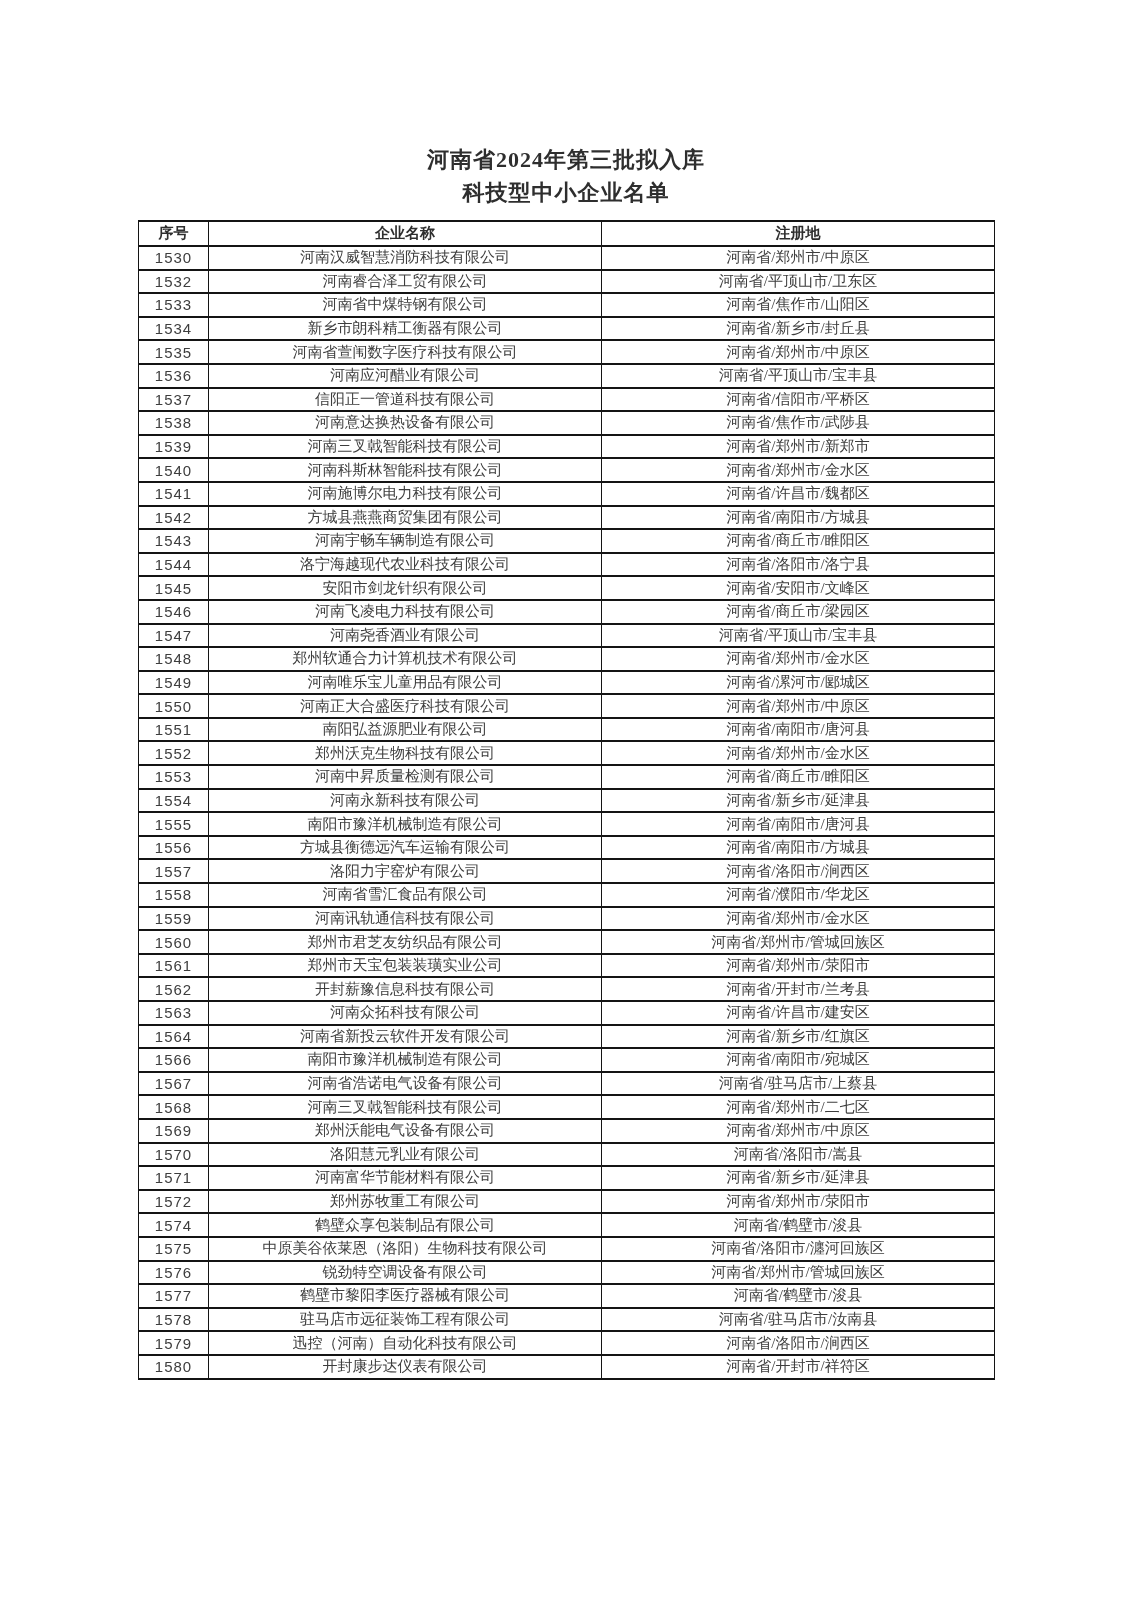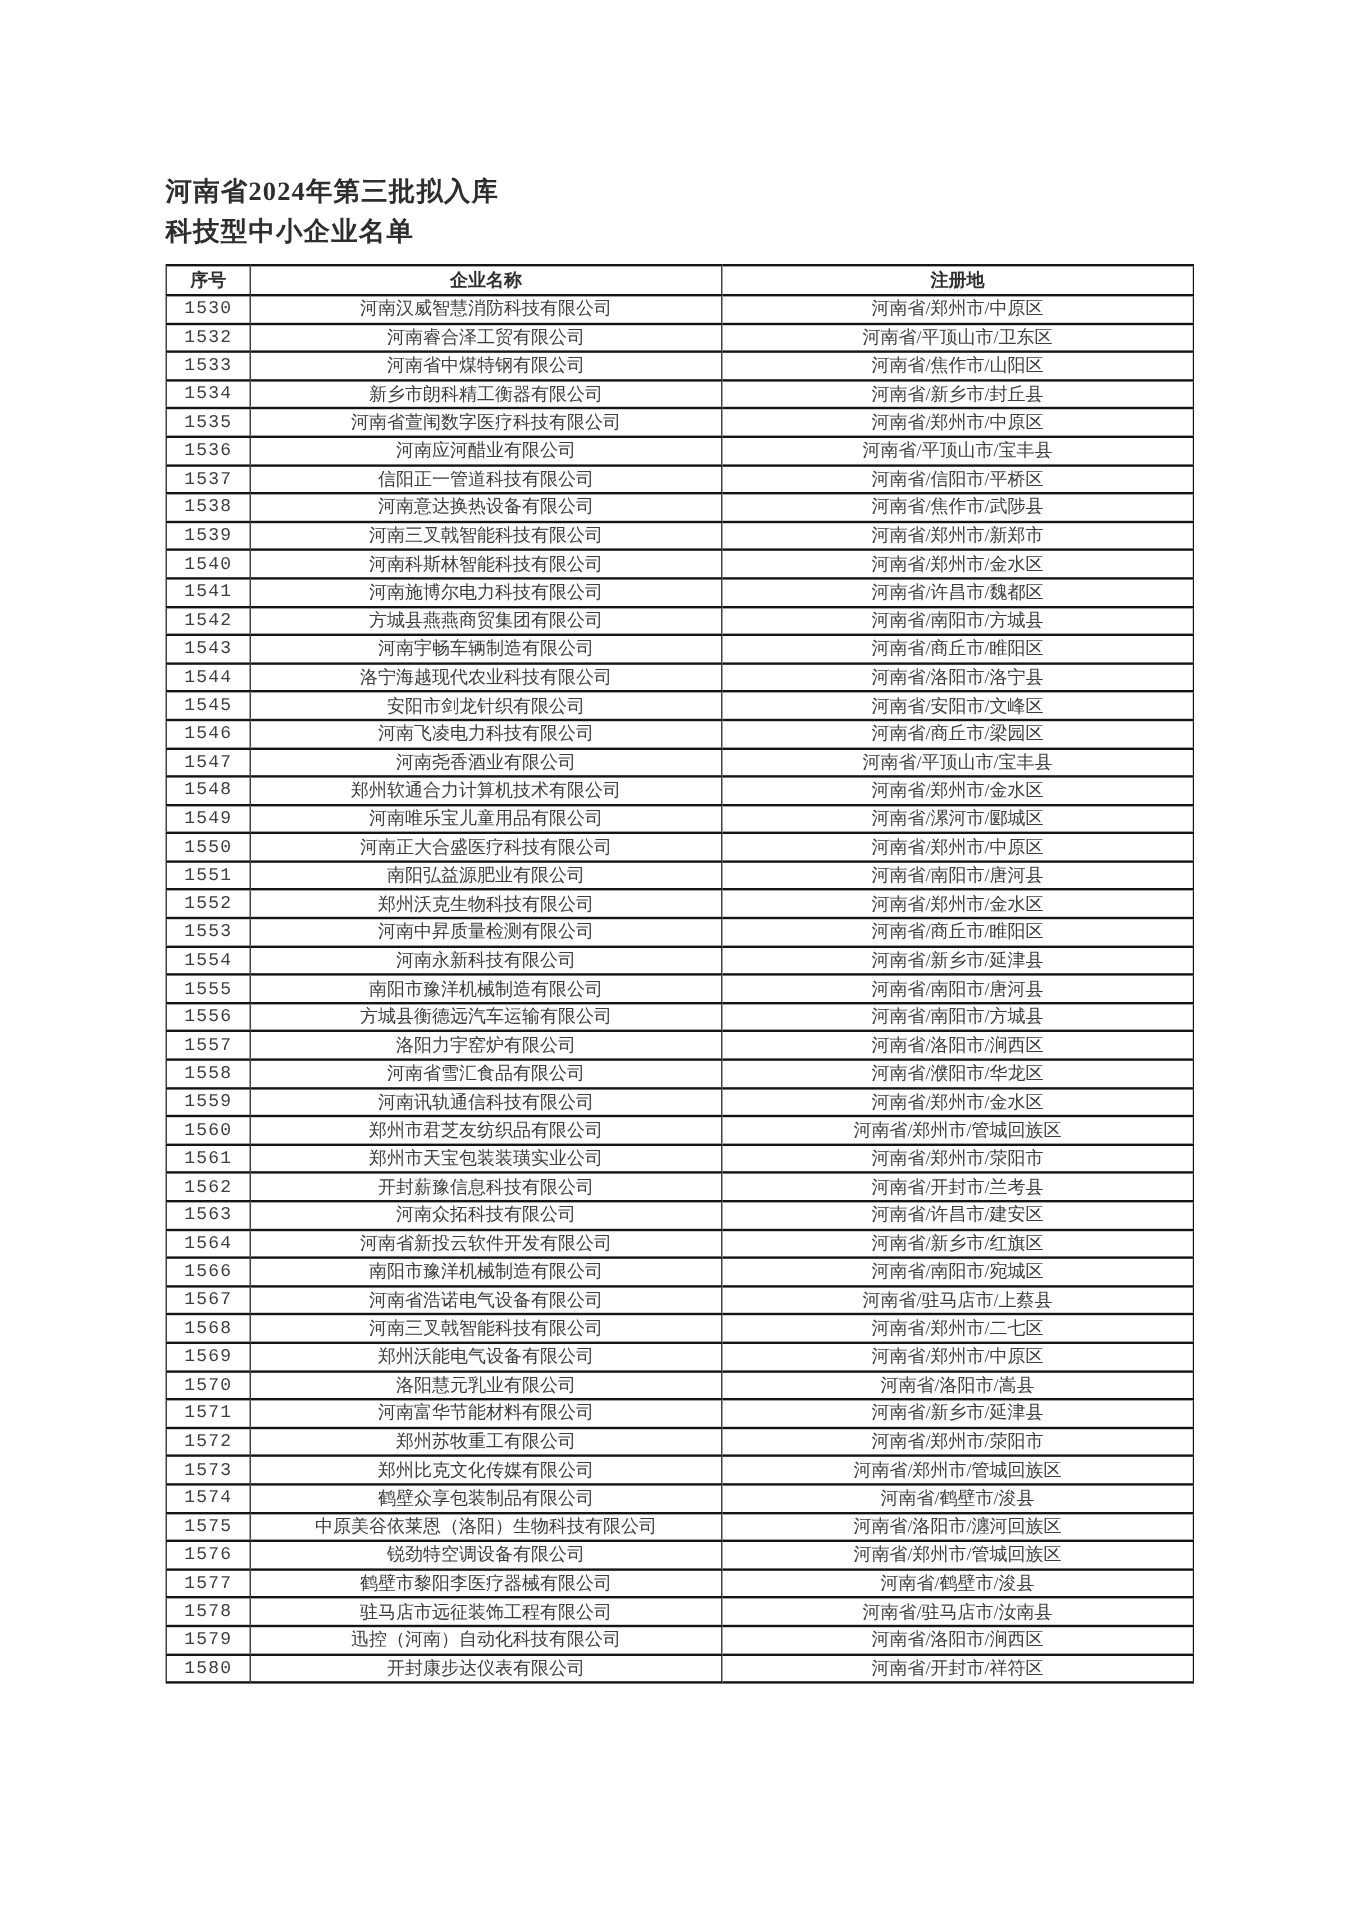--- a/index.html
+++ b/index.html
@@ -15,21 +15,21 @@
     color: #3a3a3a;
     overflow: hidden;
   }
   .page {
     position: absolute;
     left: 138px;
     top: 143px;
     width: 856px;
   }
   .title {
-    text-align: left;
+    text-align: center;
     font-weight: bold;
     color: #2e2e2e;
     font-size: 22px;
     line-height: 33px;
     letter-spacing: 1px;
   }
   table.list {
     margin-top: 11px;
     width: 856px;
     border-collapse: collapse;
@@ -55,21 +55,21 @@
     font-weight: bold;
     color: #2e2e2e;
   }
   table.list td {
     height: 21.6px;
     font-size: 15px;
     font-weight: normal;
     color: #3d3d3d;
   }
   table.list td.no-cell {
-    font-family: Liberation Mono, monospace;
+    font-family: Liberation Sans, sans-serif;
     letter-spacing: 1px;
   }
 </style>
 </head>
 <body>
 
 <div class="page">
   <div class="title">
     <div>河南省2024年第三批拟入库</div>
     <div>科技型中小企业名单</div>
@@ -330,25 +330,20 @@
     <td>河南富华节能材料有限公司</td>
     <td>河南省/新乡市/延津县</td>
   </tr>
 
   <tr>
     <td class="no-cell">1572</td>
     <td>郑州苏牧重工有限公司</td>
     <td>河南省/郑州市/荥阳市</td>
   </tr>
 
-  <tr>
-    <td class="no-cell">1573</td>
-    <td>郑州比克文化传媒有限公司</td>
-    <td>河南省/郑州市/管城回族区</td>
-  </tr>
 
   <tr>
     <td class="no-cell">1574</td>
     <td>鹤壁众享包装制品有限公司</td>
     <td>河南省/鹤壁市/浚县</td>
   </tr>
 
   <tr>
     <td class="no-cell">1575</td>
     <td>中原美谷依莱恩（洛阳）生物科技有限公司</td>

